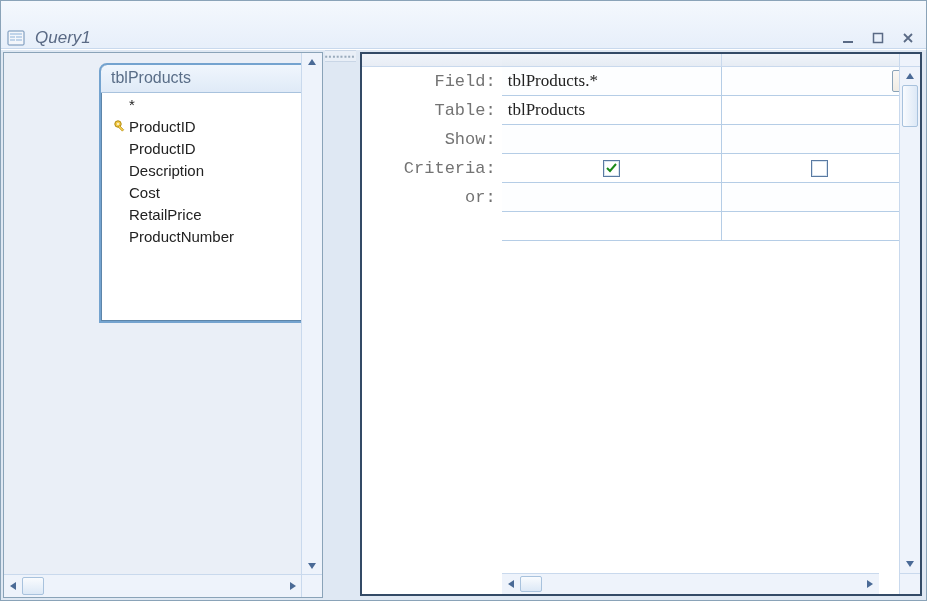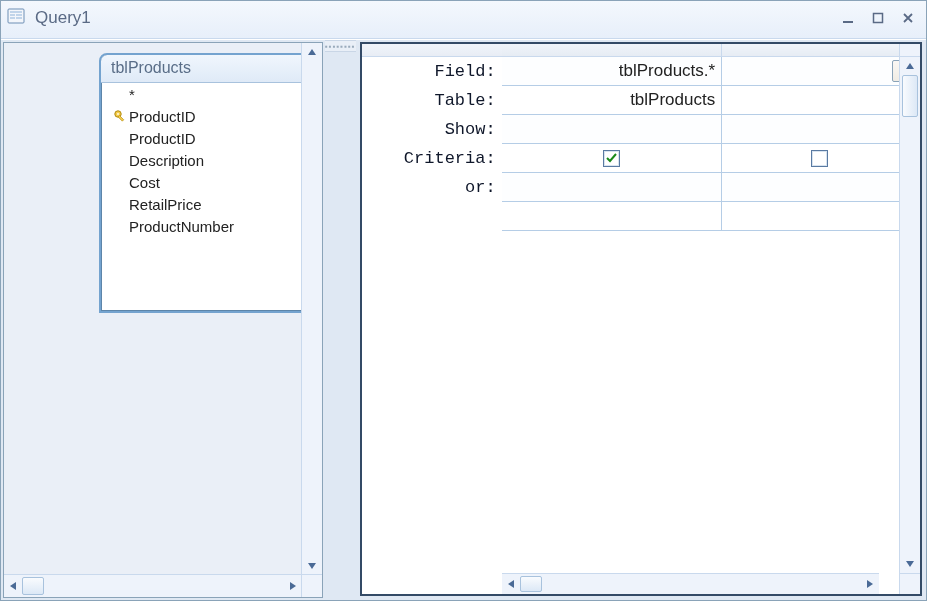--- a/index.html
+++ b/index.html
@@ -18,22 +18,23 @@
     background: #e8effa;
     position: relative;
     display: flex;
     flex-direction: column;
   }
   .titlebar {
     height: 30px;
     background: linear-gradient(to bottom, #f4f8fd 0%, #e7effa 100%);
     border-bottom: 1px solid #c9d9ed;
     display: flex;
-    align-items: flex-start;
-    padding: 7px 4px 0 6px;
+    align-items: flex-end;
+    padding: 17px 4px 0 6px;
+    font-style: italic;
   }
   .titlebar .appicon {
     width: 20px;
     height: 18px;
     margin-right: 8px;
   }
   .titlebar .title {
     color: #5a6a85;
     font-size: 17px;
   }
@@ -196,21 +197,21 @@
     flex-shrink: 0;
   }
   .row-labels .lblrow {
     height: 29px;
     display: flex;
     align-items: center;
     justify-content: flex-end;
     padding-right: 6px;
     font-family: Consolas, "Courier New", monospace;
     font-size: 17px;
-    color: #0f172a;
+    color: #737373;
     box-sizing: border-box;
   }
   .row-labels .hdrspace {
     height: 12px;
     background: linear-gradient(to bottom,#f0f4fa,#e8edf5);
     border-bottom:1px solid #c9d9ed;
   }
   .grid-body {
     flex: 1;
     position: relative;
@@ -225,27 +226,26 @@
     height: 12px;
     background: linear-gradient(to bottom,#f0f4fa,#e6ecf4);
     border-right: 1px solid #c9d9ed;
     border-bottom:1px solid #c9d9ed;
     padding:0;
   }
   .qbe-table td {
     height: 29px;
     border-right: 1px solid #b5cde6;
     border-bottom: 1px solid #b5cde6;
-    font-family: Liberation Sans, sans-serif;
+    font-family: Liberation Serif, serif;
     font-size: 17px;
     color: #222;
     padding: 0 6px;
     box-sizing: border-box;
     position: relative;
-    text-align: right;
   }
   .qbe-table tr:nth-child(odd) td { background:#fff; }
   .qbe-table tr:nth-child(even) td { background:#fdfeff; }
 
   .dropdown-btn {
     position: absolute;
     right: 2px; top: 50%;
     transform: translateY(-50%);
     width: 20px; height: 20px;
     border: 1px solid #8aa3b8;

